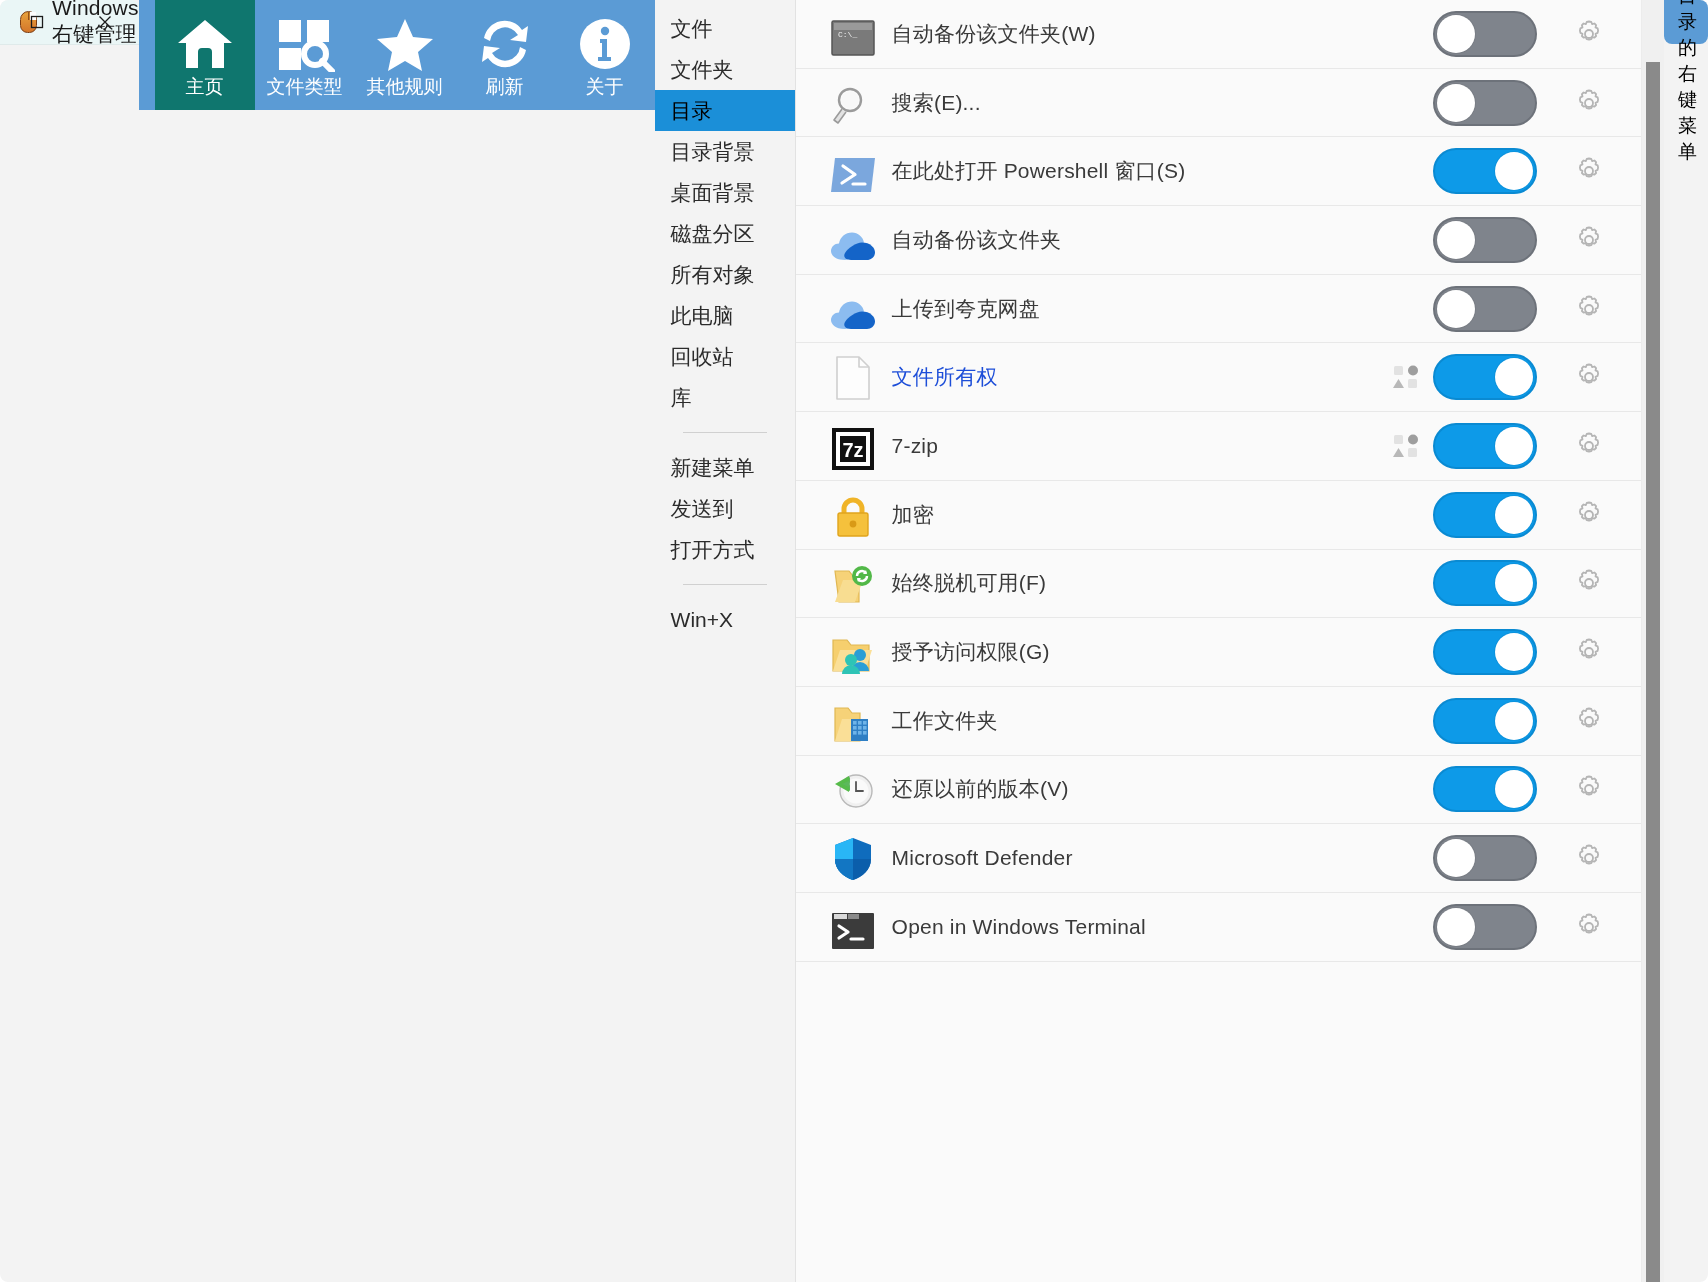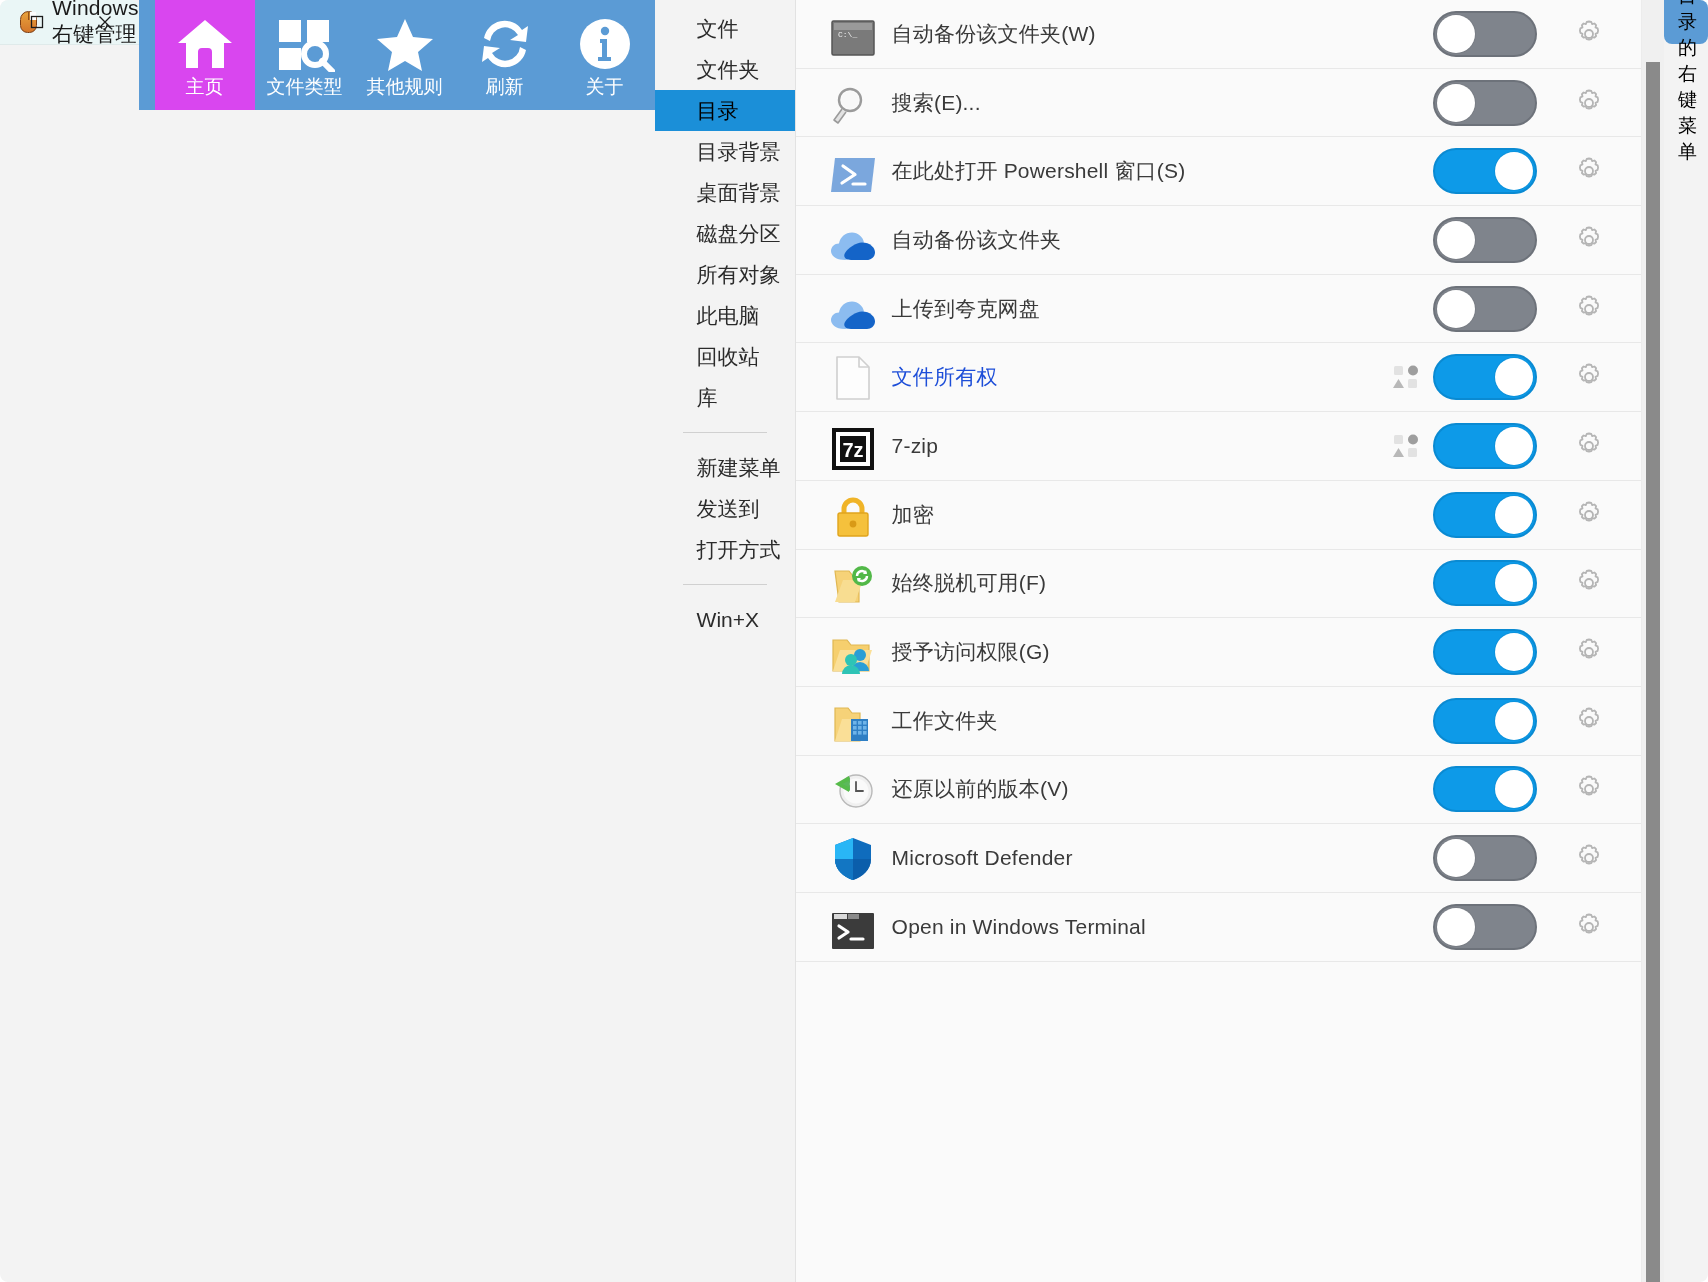--- a/index.html
+++ b/index.html
@@ -65,41 +65,41 @@
     display:flex;align-items:stretch;
     padding-left:16px;
     box-sizing:border-box;
   }
   .ribbon-item{
     width:100px;
     display:flex;flex-direction:column;align-items:center;justify-content:center;
     color:#ffffff;cursor:default;
     padding-top:4px;box-sizing:border-box;
   }
-  .ribbon-item.active{background:#d946ef;}
+  .ribbon-item.active{background:#0f766e;}
   .ribbon-ico{
     height:58px;display:flex;align-items:center;justify-content:center;
     margin-bottom:2px;
   }
   .ribbon-ico svg{display:block;}
   .ribbon-label{font-size:19px;line-height:24px;color:#fff;}
   .ribbon-item.active .ribbon-label{color:#fff;}
 
   
   .body{flex:1 1 auto;display:flex;min-height:0;background:#f3f3f3;}
 
   
   .sidebar{
     width:140px;flex:0 0 140px;background:#f3f3f3;
     padding-top:8px;box-sizing:border-box;
     position:relative;
   }
   .nav-item{
     height:41px;display:flex;align-items:center;
-    padding-left:42px;box-sizing:border-box;
+    padding-left:16px;box-sizing:border-box;
     font-size:21px;color:#2b2b2b;
     cursor:default;
   }
   .nav-item.active{background:#1b8fd8;color:#000000;}
   .nav-sep{
     height:1px;background:#d0d0d0;margin:14px 28px 14px 28px;
   }
 
   
   .listwrap{

